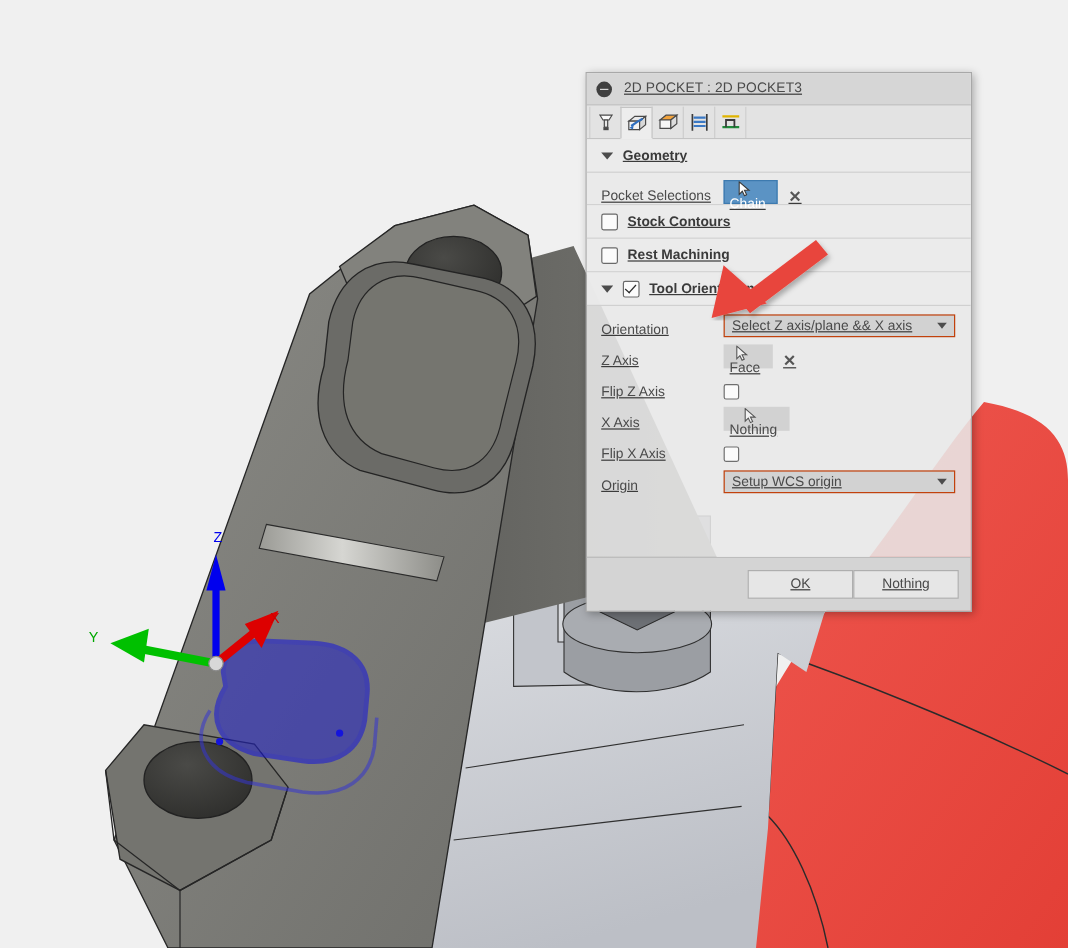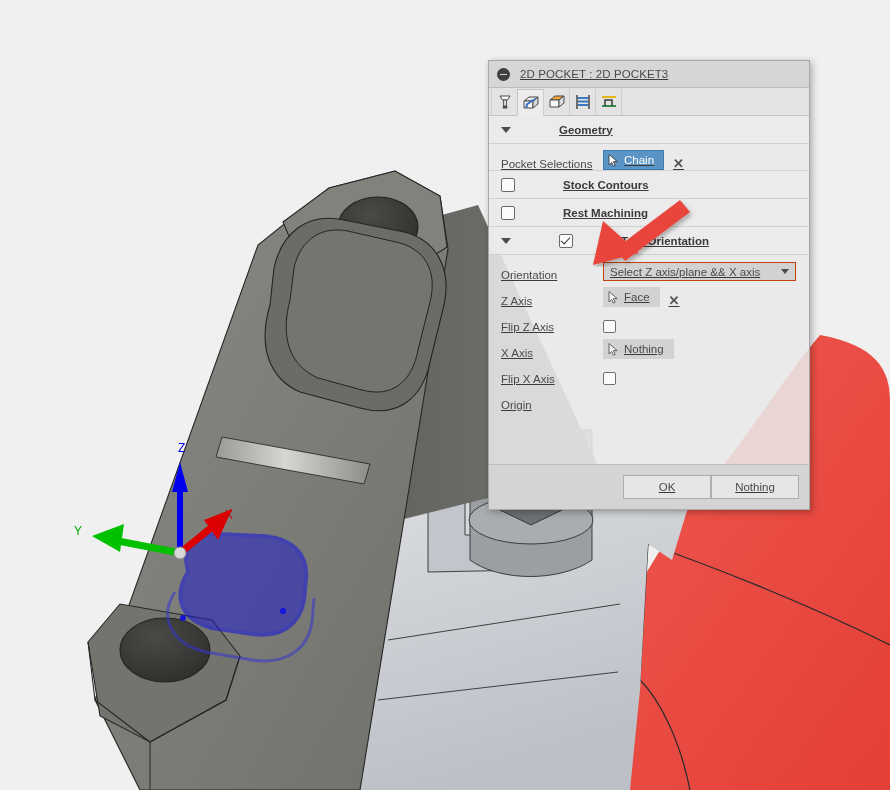--- a/index.html
+++ b/index.html
@@ -110,21 +110,20 @@
   .sec-head {
     display: flex;
     align-items: center;
     height: 27px;
     padding-left: 12px;
     background: rgba(234,234,234,0.92);
     border-bottom: 1px solid #d0d0d0;
     font-weight: bold;
     font-size: 11.5px;
     color: #3a3a3a;
-    gap: 40px;
   }
   .sec-head .caret {
     width: 0; height: 0;
     border-left: 5px solid transparent;
     border-right: 5px solid transparent;
     border-top: 6px solid #4c4c4c;
     margin-right: 8px;
     flex: 0 0 auto;
   }
   .sec-head .cb {
@@ -166,20 +165,21 @@
     display: inline-flex;
     align-items: center;
     height: 20px;
     padding: 0 9px 0 4px;
     background: #d2d2d2;
     border: 1px solid transparent;
     font-size: 11.5px;
     color: #4a4a4a;
     cursor: default;
     box-sizing: border-box;
+    flex-direction: column;
   }
   .selbtn.active {
     background: #5b93c4;
     border: 1px solid #3d7aaf;
     color: #ffffff;
   }
   .selbtn .cur { margin-right: 5px; display:flex; }
   .clearx {
     margin-left: 9px;
     font-size: 13px;
@@ -506,20 +506,24 @@
         </span>
       </div>
 
       <div class="row">
         <span class="lbl">Flip X Axis</span>
         <span class="fcb"></span>
       </div>
 
       <div class="row">
         <span class="lbl">Origin</span>
+        <span class="dd">
+          <span class="ddtext">Setup WCS origin</span>
+          <span class="ddcaret"></span>
+        </span>
       </div>
     </div>
 
     <div class="dlg-foot">
       <div class="fbtn">OK</div>
       <div class="fbtn">Nothing</div>
     </div>
   </div>
 
   <svg id="annot-arrow" viewBox="0 0 115 72">

